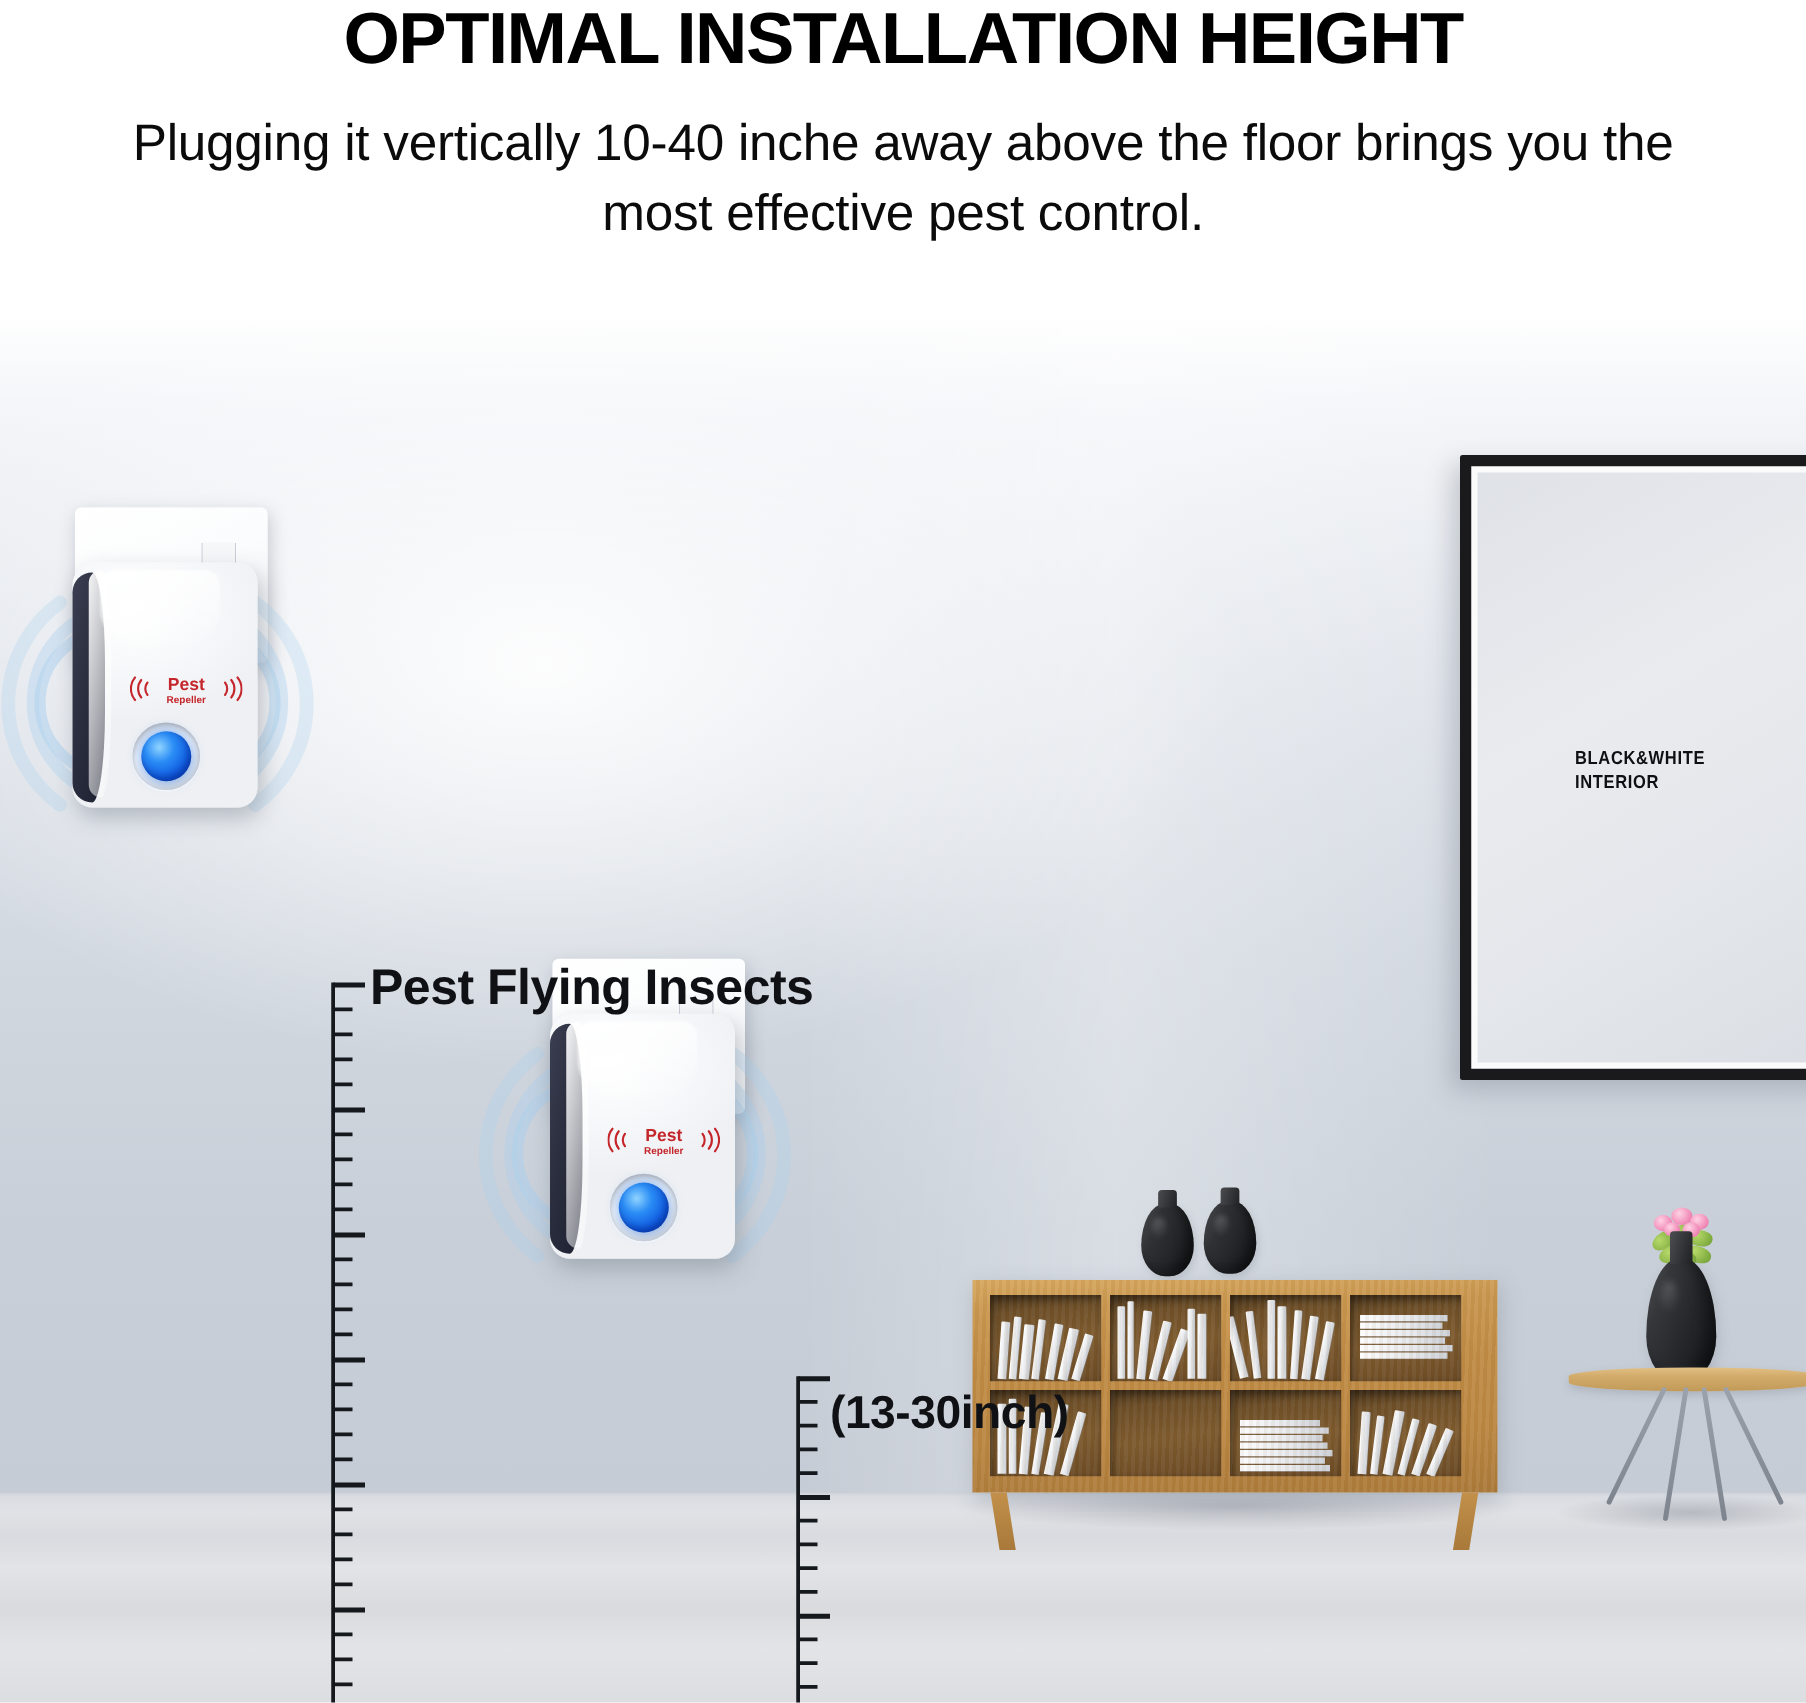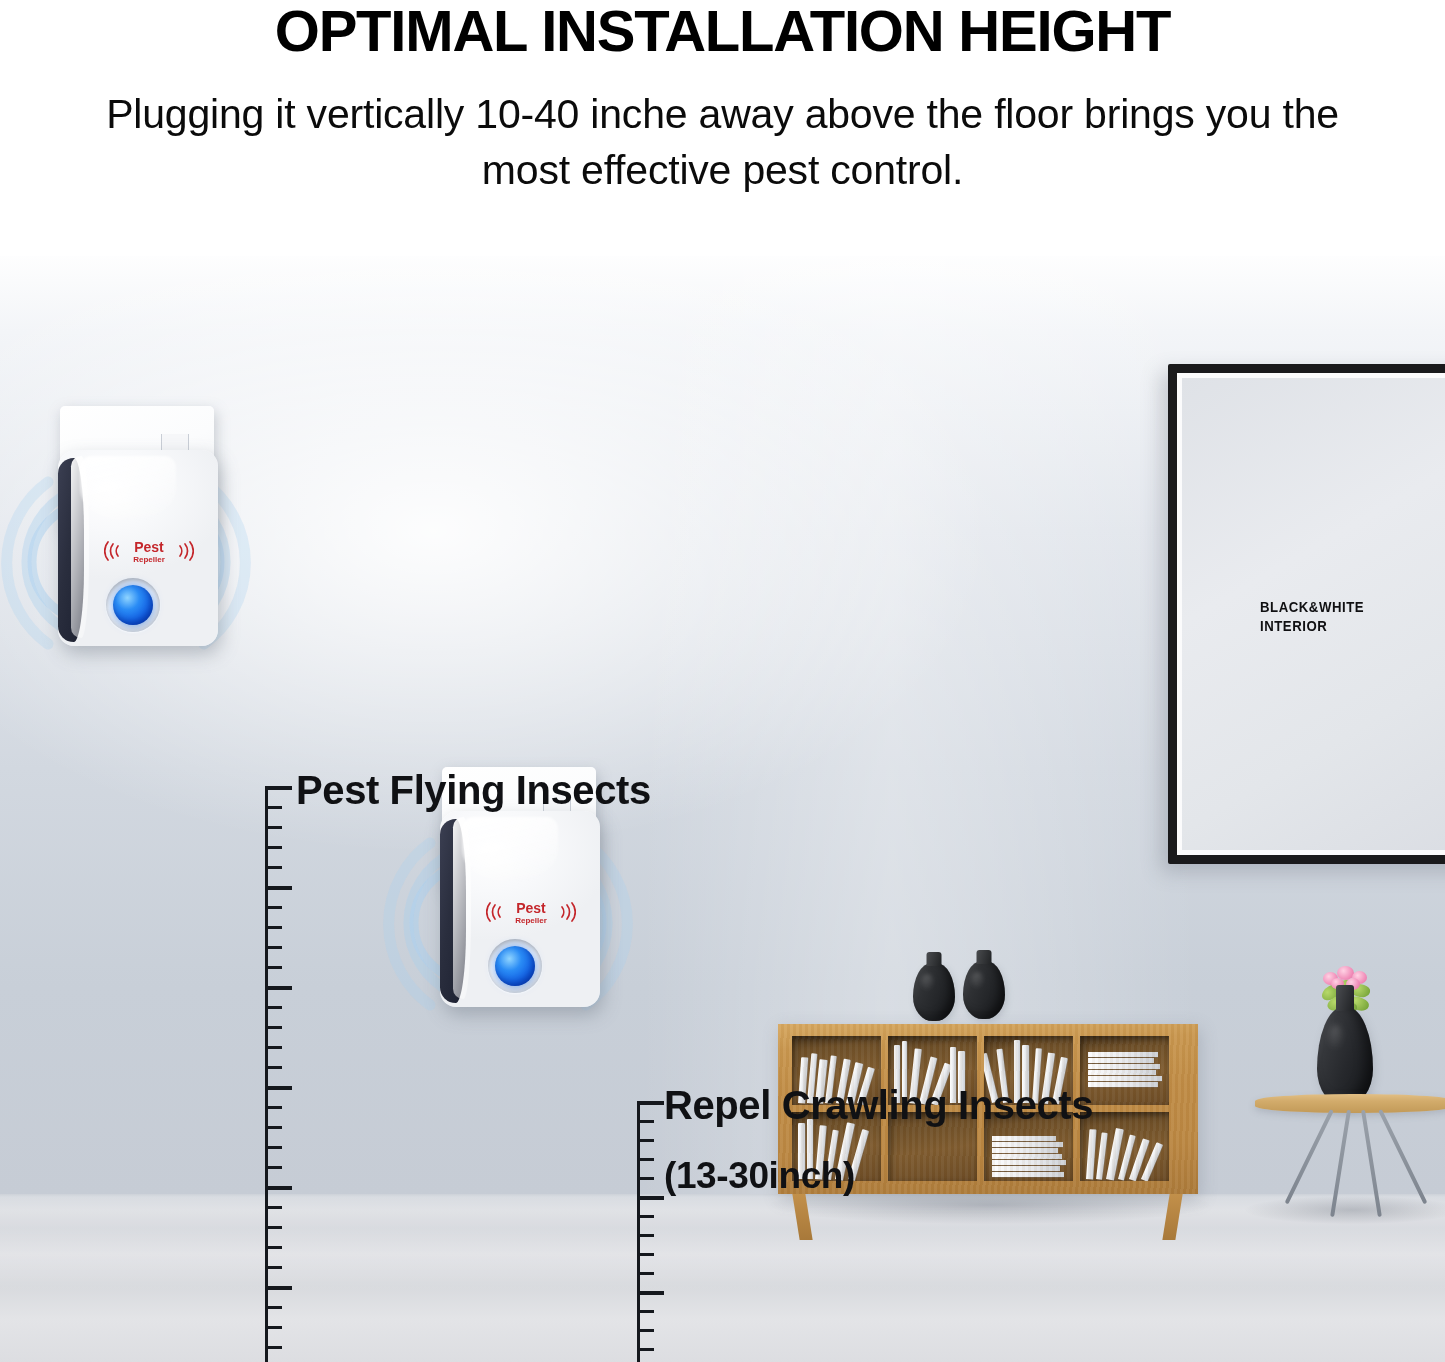--- a/index.html
+++ b/index.html
@@ -324,21 +324,21 @@
     left: 101px; top: 28px;
     width: 26px; height: 48px;
     background: #f6f7f9;
     border: 1.5px solid #c9ced6;
     border-top: none;
     border-radius: 0 0 3px 3px;
   }
   .dev-body {
     position: absolute;
     left: 12px; top: 44px;
-    width: 160px; height: 196px;
+    width: 148px; height: 196px;
     background:
       radial-gradient(ellipse 120px 90px at 32% 20%, #ffffff 0%, #f8f9fb 45%, #eef0f3 100%);
     border-radius: 18px 16px 16px 16px;
     box-shadow: 3px 8px 18px rgba(110,118,132,0.42);
   }
   .dev-side {
     position: absolute;
     left: 0px; top: 8px;
     width: 26px; height: 184px;
     background: linear-gradient(100deg, #3b3f52 0%, #2a2e3e 45%, #1c2030 100%);
@@ -565,21 +565,20 @@
         <div class="tick minor" style="top: 228px;"></div>
         <div class="tick minor" style="top: 247px;"></div>
       </div>
   </div>
 
   <div class="label-group" id="label-flying">
     <div class="label-main">Pest Flying Insects</div>
   </div>
 
   <div class="label-group" id="label-crawling">
-    <div class="label-main">Repel Crawling Insects</div>
     <div class="label-sub">(13-30inch)</div>
   </div>
 
   <div class="repeller" id="device-upper" style="left:46px; top:160px;">
     <div class="outlet">
       <div class="outlet-slot"></div>
     </div>
     <svg class="waves" viewBox="0 0 280 210">
       <g fill="none" stroke="#a9cfee" stroke-linecap="round" opacity="0.9">
         <path d="M104 38 A 58 58 0 0 0 104 154" stroke-width="9" opacity="0.55"></path>

